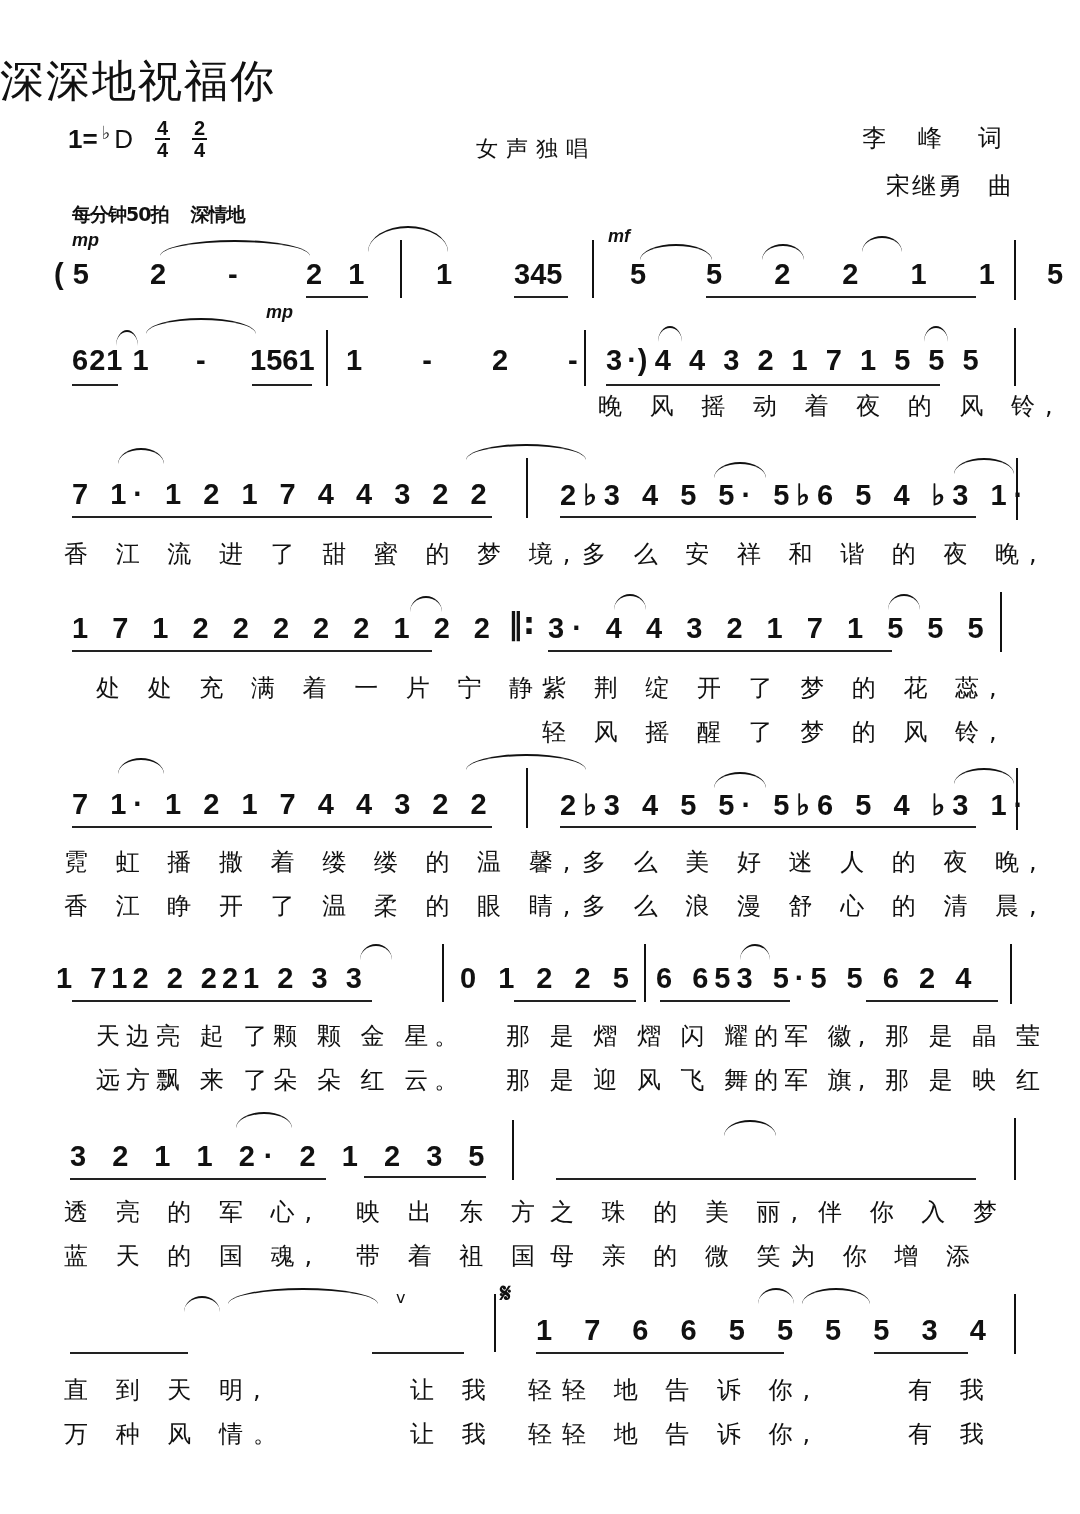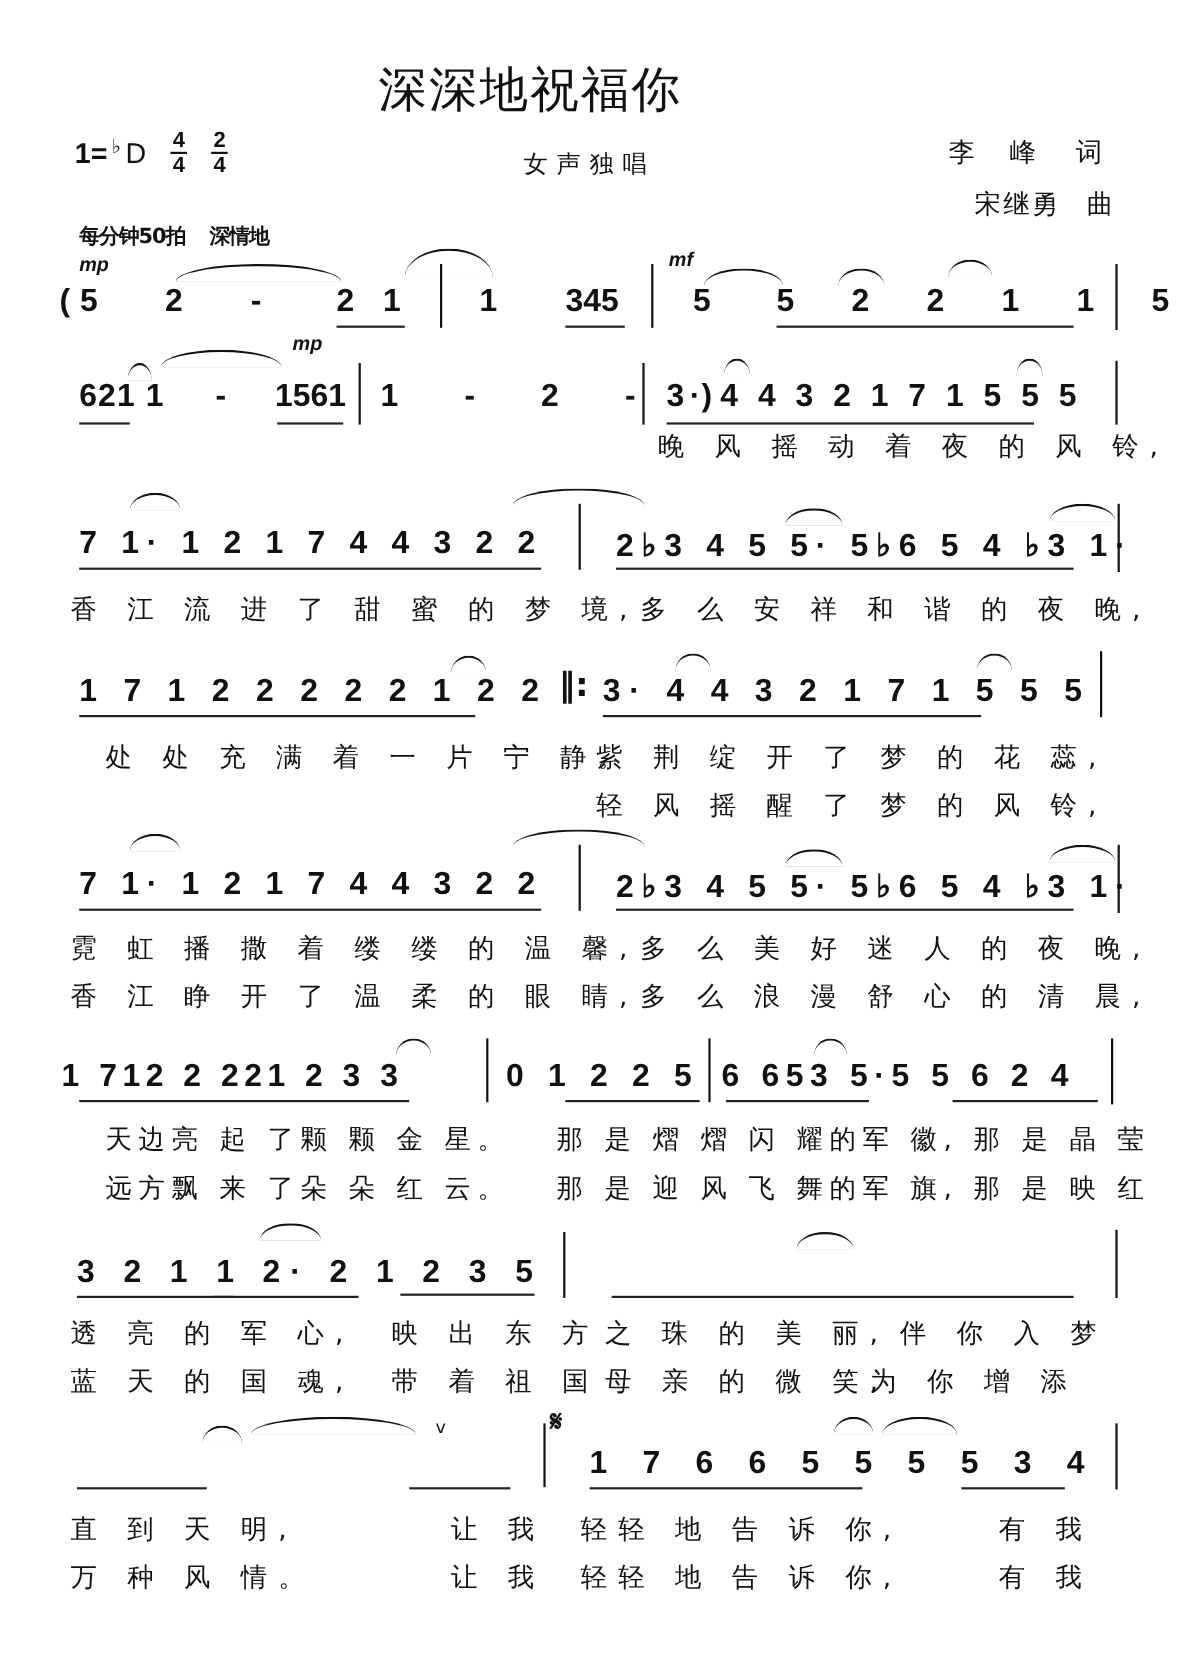--- a/index.html
+++ b/index.html
@@ -1,21 +1,21 @@
 <!DOCTYPE html>
 <html><head>
 <meta charset="utf-8">
 <style>
   html, body { margin: 0; padding: 0; background: #ffffff; }
   body {
     width: 1080px; height: 1514px; position: relative; overflow: hidden;
     color: #111; font-family: "DejaVu Sans", sans-serif;
   }
   .title {
-    position: absolute; left: 0; width: 964px; top: 52px; text-align: center;
+    position: absolute; left: 0; width: 964px; top: 52px; text-align: left;
     font-family: "DejaVu Sans", sans-serif; font-size: 44px; letter-spacing: 2px; font-weight: 300;
   }
   .key {
     position: absolute; left: 68px; top: 118px; font-size: 26px; font-weight: bold;
     font-family: "Liberation Sans", sans-serif; display: flex; align-items: center; gap: 4px;
   }
   .key sup { font-size: 18px; font-weight: normal; position: relative; top: -6px; }
   .key .keyletter { font-weight: normal; margin-right: 18px; }
   .frac { display: inline-flex; flex-direction: column; align-items: center; font-size: 20px; line-height: 20px; margin-right: 18px; }
   .frac span:first-child { border-bottom: 2px solid #111; padding: 0 2px; }

